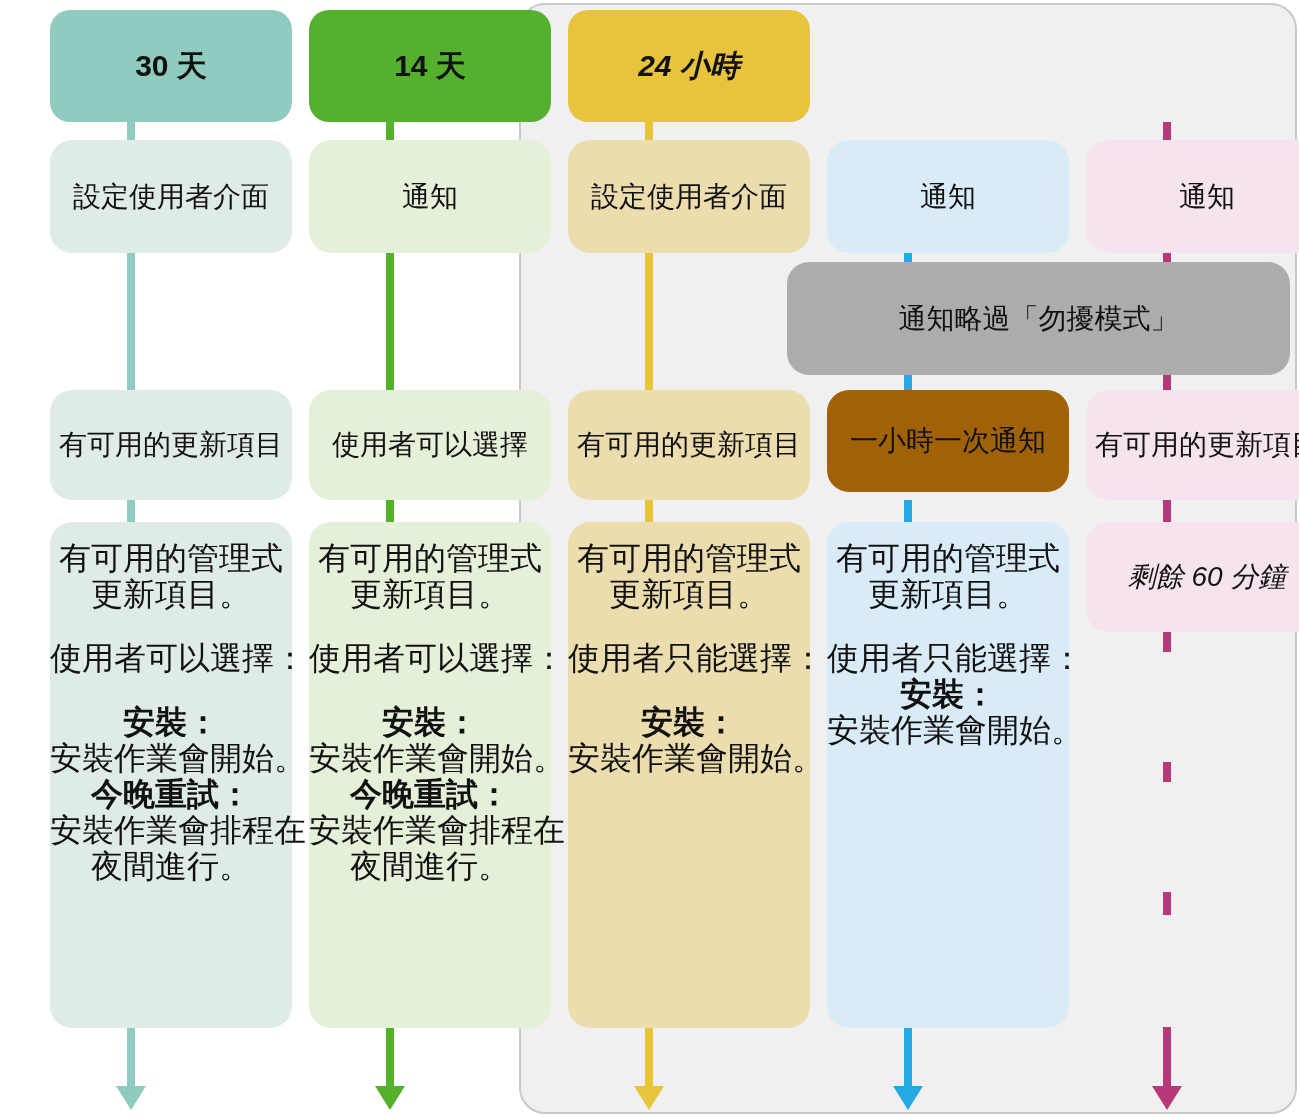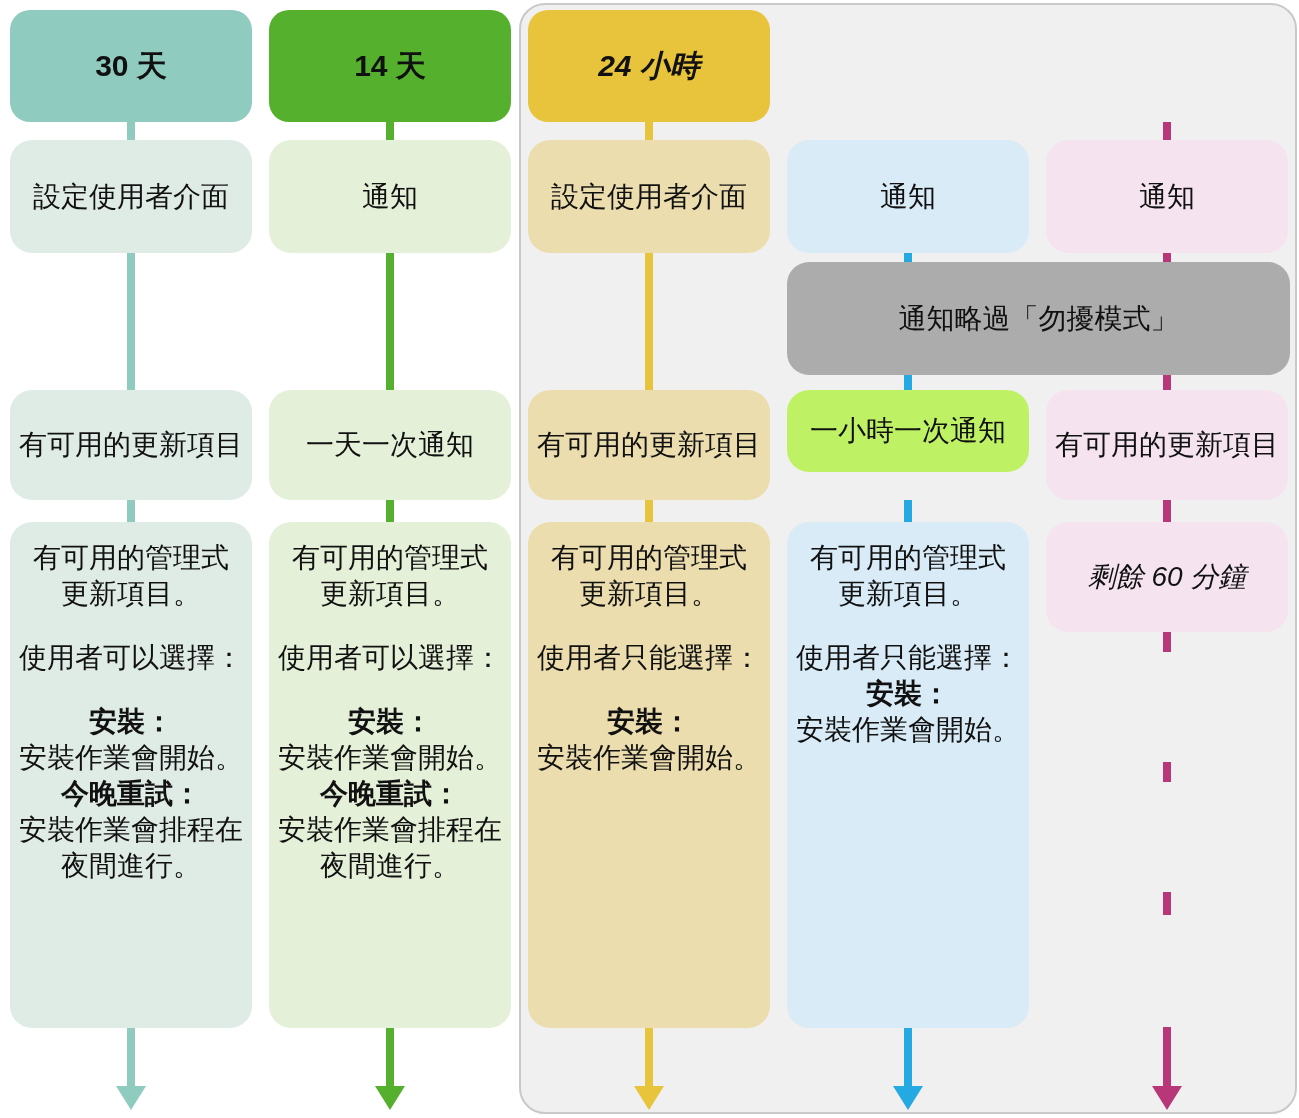--- a/index.html
+++ b/index.html
@@ -7,25 +7,25 @@
     position:relative;width:1299px;height:1118px;background:#ffffff;overflow:hidden;
     font-family:"Liberation Sans",sans-serif;color:#111111;
   }
   .panel{
     position:absolute;left:519px;top:3px;width:778px;height:1111px;
     box-sizing:border-box;border-radius:26px;border:2px solid #c9c9c9;background:#f0f0f0;
   }
   .box{
     position:absolute;box-sizing:border-box;border-radius:22px;
     display:flex;align-items:center;justify-content:center;text-align:center;
-    font-size:28px;line-height:36px;color:#111111;white-space:nowrap;
+    font-size:28px;line-height:36px;color:#111111;white-space:nowrap;margin-left:40px;
   }
   .header{font-size:30px;font-weight:600;border-radius:20px;}
   .detail{
-    display:block;padding-top:18px;font-size:28px;line-height:36px;white-space:nowrap;
+    display:block;padding-top:18px;font-size:32px;line-height:36px;white-space:nowrap;
   }
   .line{height:36px;}
   .bold{font-weight:700;}
   .spacer{height:28px;}
   .conn{position:absolute;width:8px;}
   .stem{position:absolute;width:8px;}
   .head{
     position:absolute;width:0;height:0;
     border-left:15px solid transparent;border-right:15px solid transparent;
     border-top:24px solid #000;
@@ -61,21 +61,21 @@
     <div class="line">安裝作業會排程在</div>
     <div class="line">夜間進行。</div>
   </div>
   <div class="stem" style="left: 127px; top: 1028px; height: 60px; background: rgb(143, 203, 190);"></div>
   <div class="head" style="left: 116px; top: 1086px; border-top-color: rgb(143, 203, 190);"></div>
 
   <div class="box header" style="left: 269px; top: 10px; width: 242px; height: 112px; background: rgb(84, 176, 45);">14 天</div>
   <div class="conn" style="left: 386px; top: 122px; height: 18px; background: rgb(84, 176, 45);"></div>
   <div class="box" style="left: 269px; top: 140px; width: 242px; height: 113px; background: rgb(229, 240, 216);">通知</div>
   <div class="conn" style="left: 386px; top: 253px; height: 137px; background: rgb(84, 176, 45);"></div>
-  <div class="box" style="left: 269px; top: 390px; width: 242px; height: 110px; background: rgb(229, 240, 216);">一天一次通知</div>
+  <div class="box" style="left: 269px; top: 390px; width: 242px; height: 110px; background: rgb(229, 240, 216);">使用者可以選擇</div>
   <div class="conn" style="left: 386px; top: 500px; height: 22px; background: rgb(84, 176, 45);"></div>
   <div class="box detail" style="left: 269px; top: 522px; width: 242px; height: 506px; background: rgb(229, 240, 216);">
     <div class="line">有可用的管理式</div>
     <div class="line">更新項目。</div>
     <div class="spacer"></div>
     <div class="line">使用者可以選擇：</div>
     <div class="spacer"></div>
     <div class="line bold">安裝：</div>
     <div class="line">安裝作業會開始。</div>
     <div class="line bold">今晚重試：</div>
@@ -99,21 +99,21 @@
     <div class="spacer"></div>
     <div class="line bold">安裝：</div>
     <div class="line">安裝作業會開始。</div>
   </div>
   <div class="stem" style="left: 645px; top: 1028px; height: 60px; background: rgb(232, 195, 60);"></div>
   <div class="head" style="left: 634px; top: 1086px; border-top-color: rgb(232, 195, 60);"></div>
 
   <div class="box" style="left: 787px; top: 140px; width: 242px; height: 113px; background: rgb(216, 235, 247);">通知</div>
   <div class="conn" style="left: 904px; top: 253px; height: 10px; background: rgb(37, 169, 226);"></div>
   <div class="conn" style="left: 904px; top: 375px; height: 15px; background: rgb(37, 169, 226);"></div>
-  <div class="box" style="left: 787px; top: 390px; width: 242px; height: 82px; background: #bef264;">一小時一次通知</div>
+  <div class="box" style="left: 787px; top: 390px; width: 242px; height: 102px; background: #a16207;">一小時一次通知</div>
   <div class="conn" style="left: 904px; top: 500px; height: 22px; background: rgb(37, 169, 226);"></div>
   <div class="box detail" style="left: 787px; top: 522px; width: 242px; height: 506px; background: rgb(216, 235, 247);">
     <div class="line">有可用的管理式</div>
     <div class="line">更新項目。</div>
     <div class="spacer"></div>
     <div class="line">使用者只能選擇：</div>
     <div class="line bold">安裝：</div>
     <div class="line">安裝作業會開始。</div>
   </div>
   <div class="stem" style="left: 904px; top: 1028px; height: 60px; background: rgb(37, 169, 226);"></div>

